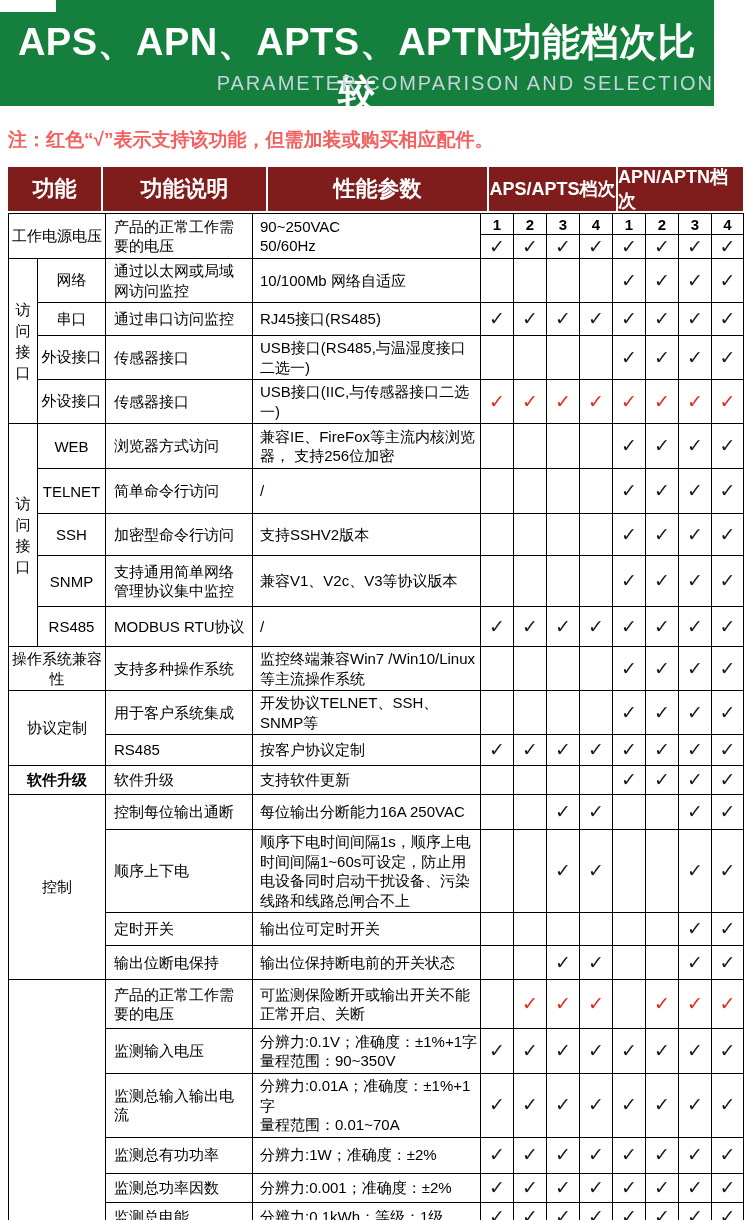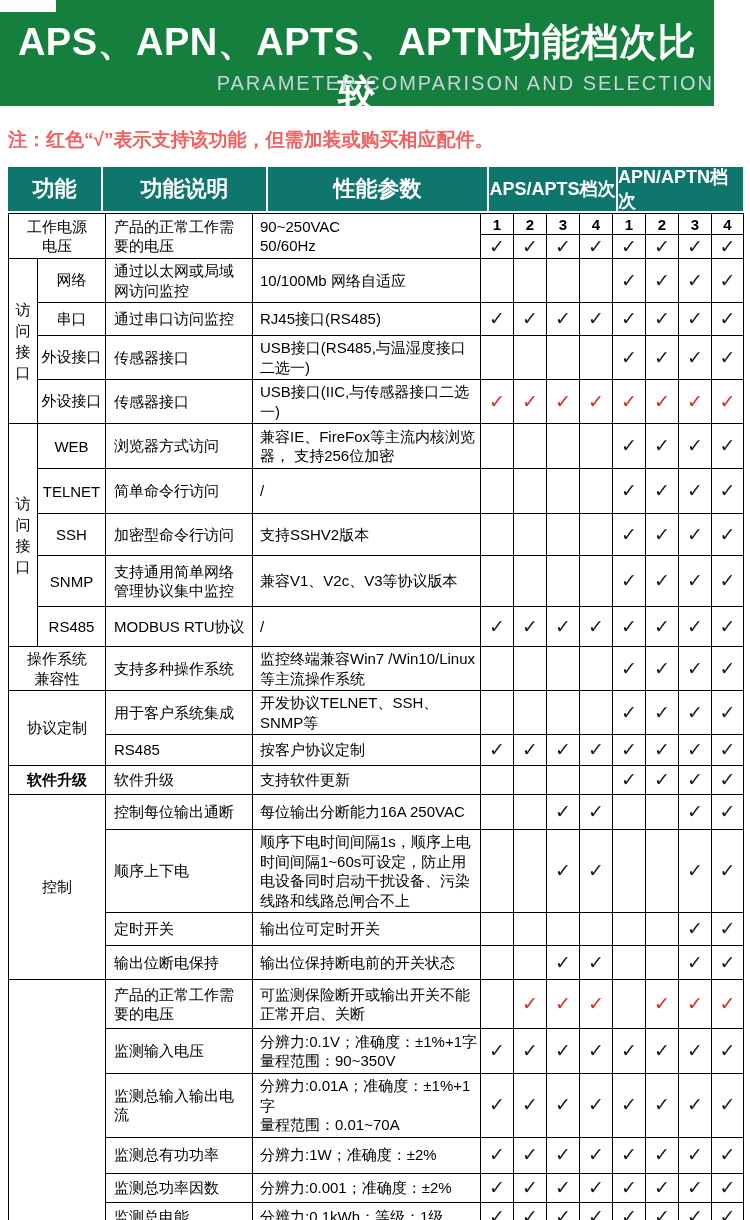--- a/index.html
+++ b/index.html
@@ -24,32 +24,32 @@
   .note {
     position:absolute; left:8px; top:127px; width:740px;
     font-size:19px; font-weight:bold; color:#f4605f;
   }
   
   .thead {
     position:absolute; left:8px; top:167px; width:735px; height:44px;
     display:flex; gap:2px; background:#ffffff;
   }
   .thead .hcell {
-    background:#0f766e; color:#ffffff; display:flex; align-items:center; justify-content:center;
+    background:#7f1d1d; color:#ffffff; display:flex; align-items:center; justify-content:center;
     font-weight:bold; font-size:22px; height:44px;
   }
   .thead .hcell.small { font-size:18px; }
   .w0{width:96px;} .w1{width:168px;} .w2{width:226px;} .w3{width:131px;} .w4{width:129px;}
   
   .tblwrap { position:absolute; left:8px; top:213px; width:735px; }
   table.cmp { border-collapse:collapse; table-layout:fixed; width:735px; }
   table.cmp td { border:1px solid #000; vertical-align:middle; overflow:hidden; }
   td.gcell { text-align:center; font-size:15px; padding:0 2px; }
   td.gcell .vtext { display:inline-block; width:16px; word-break:break-all; line-height:1.4; text-align:center; }
-  td.fncell { text-align:center; font-size:15px; line-height:1.3; padding:0 12px; }
+  td.fncell { text-align:center; font-size:15px; line-height:1.3; padding:0 2px; }
   td.fncell.b { font-weight:bold; }
   td.bcell { text-align:center; font-size:15px; padding:0 2px; }
   td.ccell { text-align:left; font-size:15px; line-height:1.3; padding:2px 4px 2px 8px; }
   td.dcell { text-align:left; font-size:15px; line-height:1.3; padding:2px 2px 2px 7px; white-space:pre-line; }
   td.numcell { text-align:center; font-size:15px; font-weight:600; }
   td.chkcell { text-align:center; }
   .chk { font-size:19px; font-weight:bold; color:#1a1a1a; line-height:1; }
   .chk.red { color:#e4271b; }
 </style>
 </head>

